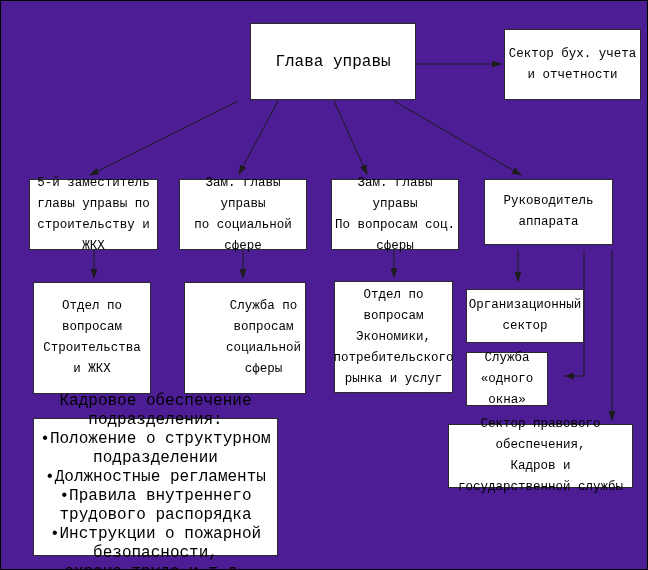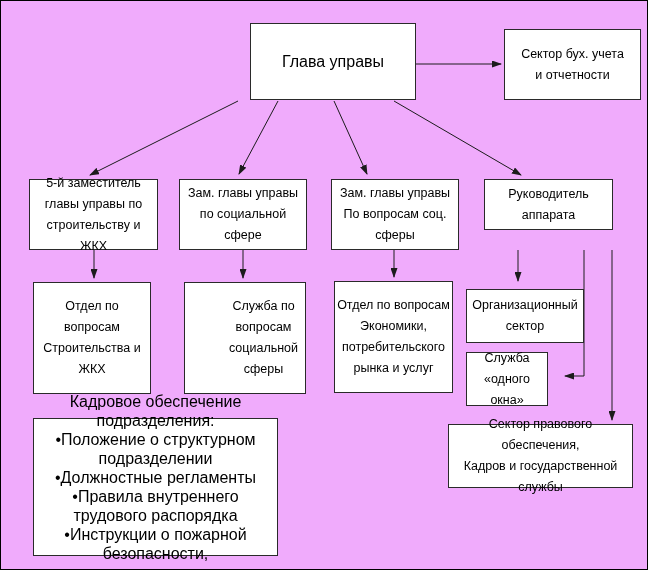--- a/index.html
+++ b/index.html
@@ -6,22 +6,22 @@
     margin: 0;
     padding: 0;
     background: #ffffff;
   }
   .canvas {
     position: relative;
     width: 648px;
     height: 570px;
     box-sizing: border-box;
     border: 1px solid #000000;
-    background: #f0abfc;
-    font-family: Liberation Sans, sans-serif;
+    background: #4c1d95;
+    font-family: Liberation Mono, monospace;
     color: #000000;
     overflow: hidden;
   }
   .edges {
     position: absolute;
     left: 0; top: 0;
     width: 648px; height: 570px;
     z-index: 1;
   }
   .edges line, .edges polyline {
@@ -47,21 +47,21 @@
     line-height: 21px;
     padding: 0 2px;
   }
   
   .n-glava            { left: 249px; top: 22px;  width: 166px; height: 77px; }
   .n-glava .label     { font-size: 16px; line-height: 22px; }
   .n-sektor-buh       { left: 503px; top: 28px;  width: 137px; height: 71px; }
   .n-zam-stroy        { left: 28px;  top: 178px; width: 129px; height: 71px; }
   .n-zam-soc          { left: 178px; top: 178px; width: 128px; height: 71px; }
   .n-zam-voprosy      { left: 330px; top: 178px; width: 128px; height: 71px; }
-  .n-rukovoditel      { left: 483px; top: 178px; width: 129px; height: 51px; }
+  .n-rukovoditel      { left: 483px; top: 178px; width: 129px; height: 66px; }
   .n-otdel-stroy      { left: 32px;  top: 281px; width: 118px; height: 112px; }
   .n-sluzhba-soc      { left: 183px; top: 281px; width: 122px; height: 112px; padding-left: 37px; }
   .n-otdel-ekonomiki  { left: 333px; top: 280px; width: 119px; height: 112px; }
   .n-org-sektor       { left: 465px; top: 288px; width: 118px;  height: 54px; }
   .n-sluzhba-okna     { left: 465px; top: 351px; width: 82px;  height: 54px; }
   .n-sektor-pravovogo { left: 447px; top: 423px; width: 185px; height: 64px; align-items: center; }
   .n-kadrovoe         { left: 32px;  top: 417px; width: 245px; height: 138px; }
   .n-kadrovoe .label  { font-size: 16px; line-height: 19px; }
 </style>
 </head>

